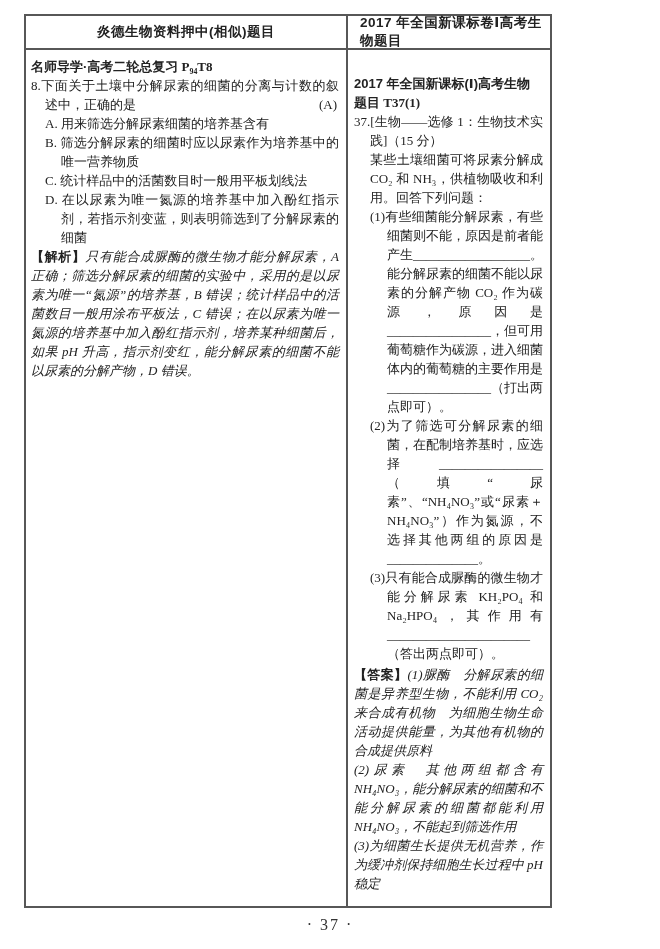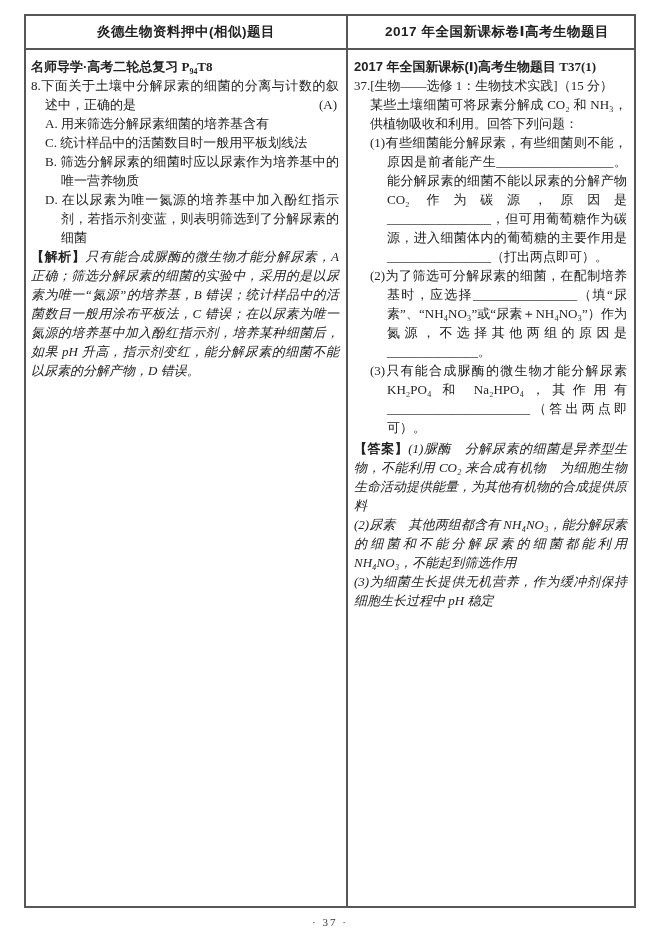--- a/index.html
+++ b/index.html
@@ -12,21 +12,21 @@
     height: 949px;
     position: relative;
     font-family: "Liberation Serif", "DejaVu Serif", serif;
     color: #222222;
     overflow: hidden;
   }
   .comparison-table {
     position: absolute;
     left: 24px;
     top: 14px;
-    width: 612px;
+    width: 528px;
     height: 894px;
     border: 2px solid #575757;
     box-sizing: border-box;
     background: #ffffff;
     display: flex;
     flex-direction: column;
   }
   .table-header {
     display: flex;
     height: 32px;
@@ -59,21 +59,21 @@
     text-align: justify;
     box-sizing: border-box;
   }
   .body-cell.left {
     width: 322px;
     border-right: 2px solid #575757;
     padding: 7px 7px 0 5px;
   }
   .body-cell.right {
     flex: 1;
-    padding: 7px 7px 0 6px;
+    padding: 24px 7px 0 6px;
     border-radius: 6px;
   }
   p { margin: 0; }
   .source-line {
     font-family: "Liberation Sans", "DejaVu Sans", sans-serif;
     font-weight: bold;
     text-align: left;
   }
   .source-ref {
     font-family: "Liberation Serif", "DejaVu Serif", serif;
@@ -111,21 +111,21 @@
     font-style: normal;
   }
   .kai { font-style: italic; }
   .answers-block { margin-top: 2px; }
   .page-footer {
     position: absolute;
     left: 0;
     top: 916px;
     width: 660px;
     text-align: center;
-    font-size: 11px;
+    font-size: 16px;
     color: #333333;
     letter-spacing: 2px;
   }
 </style>
 </head>
 <body>
 
 <div class="comparison-table">
 
   <div class="table-header">
@@ -144,24 +144,24 @@
         <span>名师导学·高考二轮总复习</span><span class="source-ref"> P₉₄T8</span>
       </p>
       <p class="q-stem">
         <span>8.</span><span>下面关于土壤中分解尿素的细菌的分离与计数的叙述中，正确的是</span>
         <span class="answer-key">(A)</span>
       </p>
       <p class="option">
         <span>A.</span> <span>用来筛选分解尿素细菌的培养基含有</span>
       </p>
       <p class="option">
+        <span>B.</span> <span>筛选分解尿素的细菌时应以尿素作为培养基中的唯一营养物质</span>
+      </p>
+      <p class="option">
         <span>C.</span> <span>统计样品中的活菌数目时一般用平板划线法</span>
-      </p>
-      <p class="option">
-        <span>B.</span> <span>筛选分解尿素的细菌时应以尿素作为培养基中的唯一营养物质</span>
       </p>
       <p class="option">
         <span>D.</span> <span>在以尿素为唯一氮源的培养基中加入酚红指示剂，若指示剂变蓝，则表明筛选到了分解尿素的细菌</span>
       </p>
       <p class="analysis">
         <span class="bold-label">【解析】</span><span class="kai">只有能合成脲酶的微生物才能分解尿素，A 正确；筛选分解尿素的细菌的实验中，采用的是以尿素为唯一“氮源”的培养基，B 错误；统计样品中的活菌数目一般用涂布平板法，C 错误；在以尿素为唯一氮源的培养基中加入酚红指示剂，培养某种细菌后，如果 pH 升高，指示剂变红，能分解尿素的细菌不能以尿素的分解产物，D 错误。</span>
       </p>
     </div>
 
     <div class="body-cell right">

